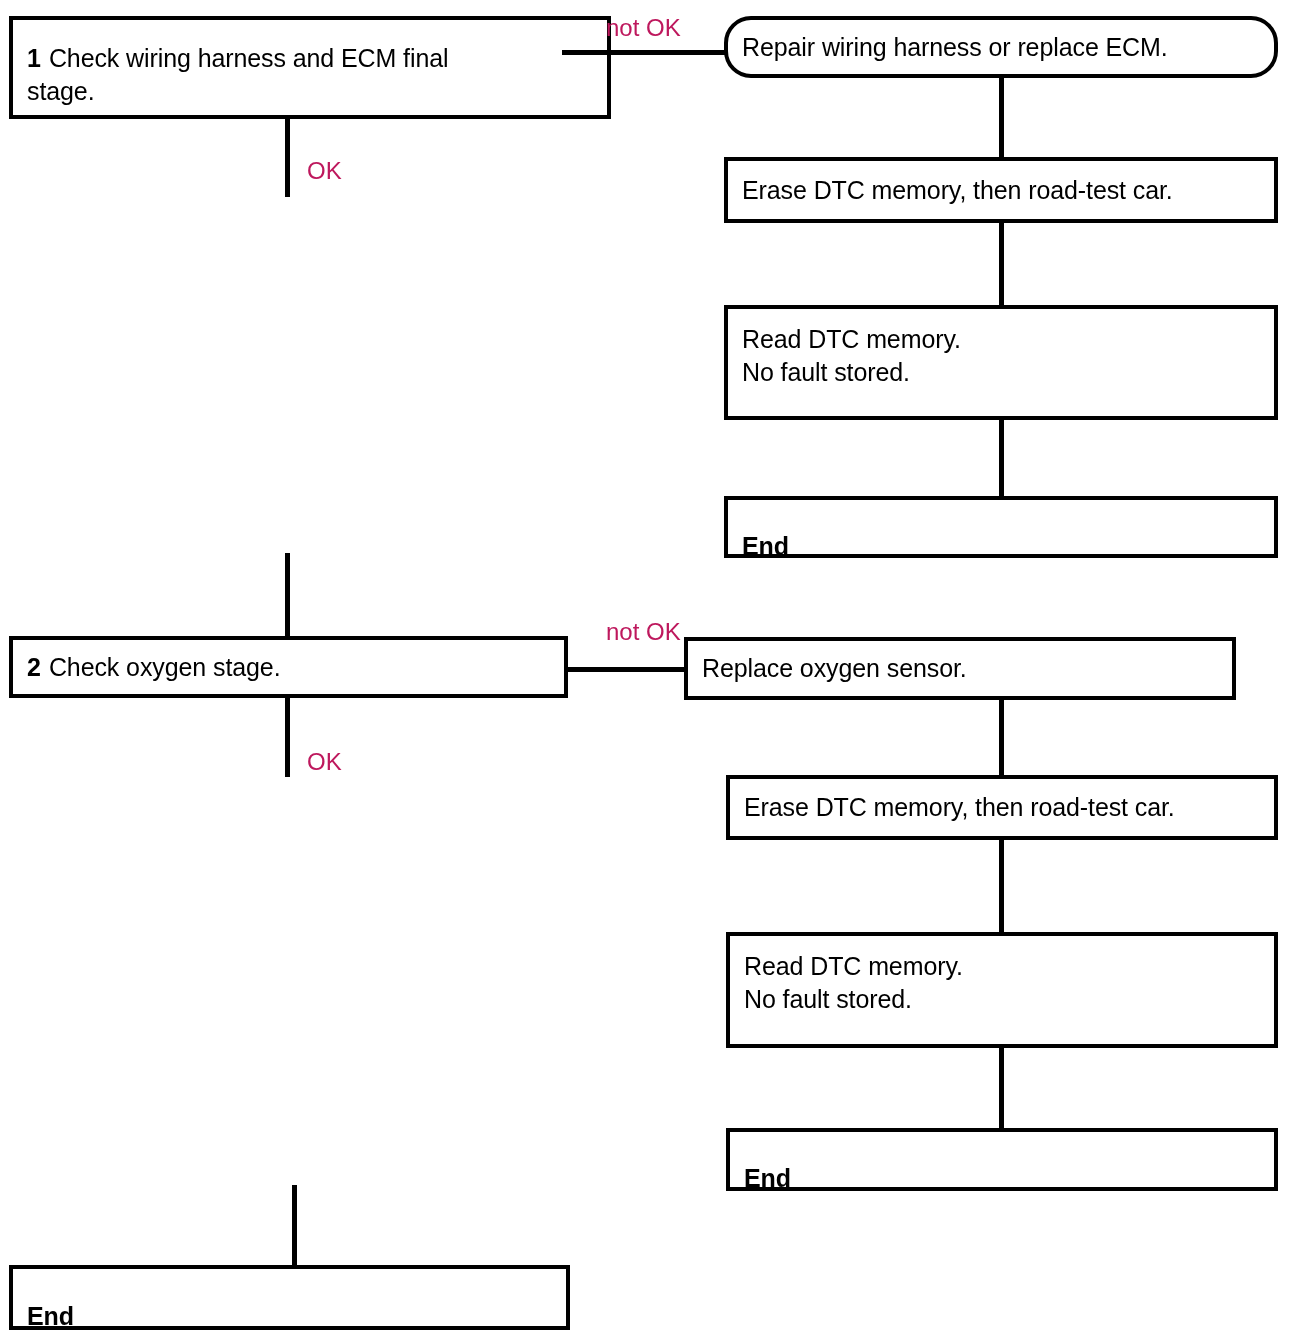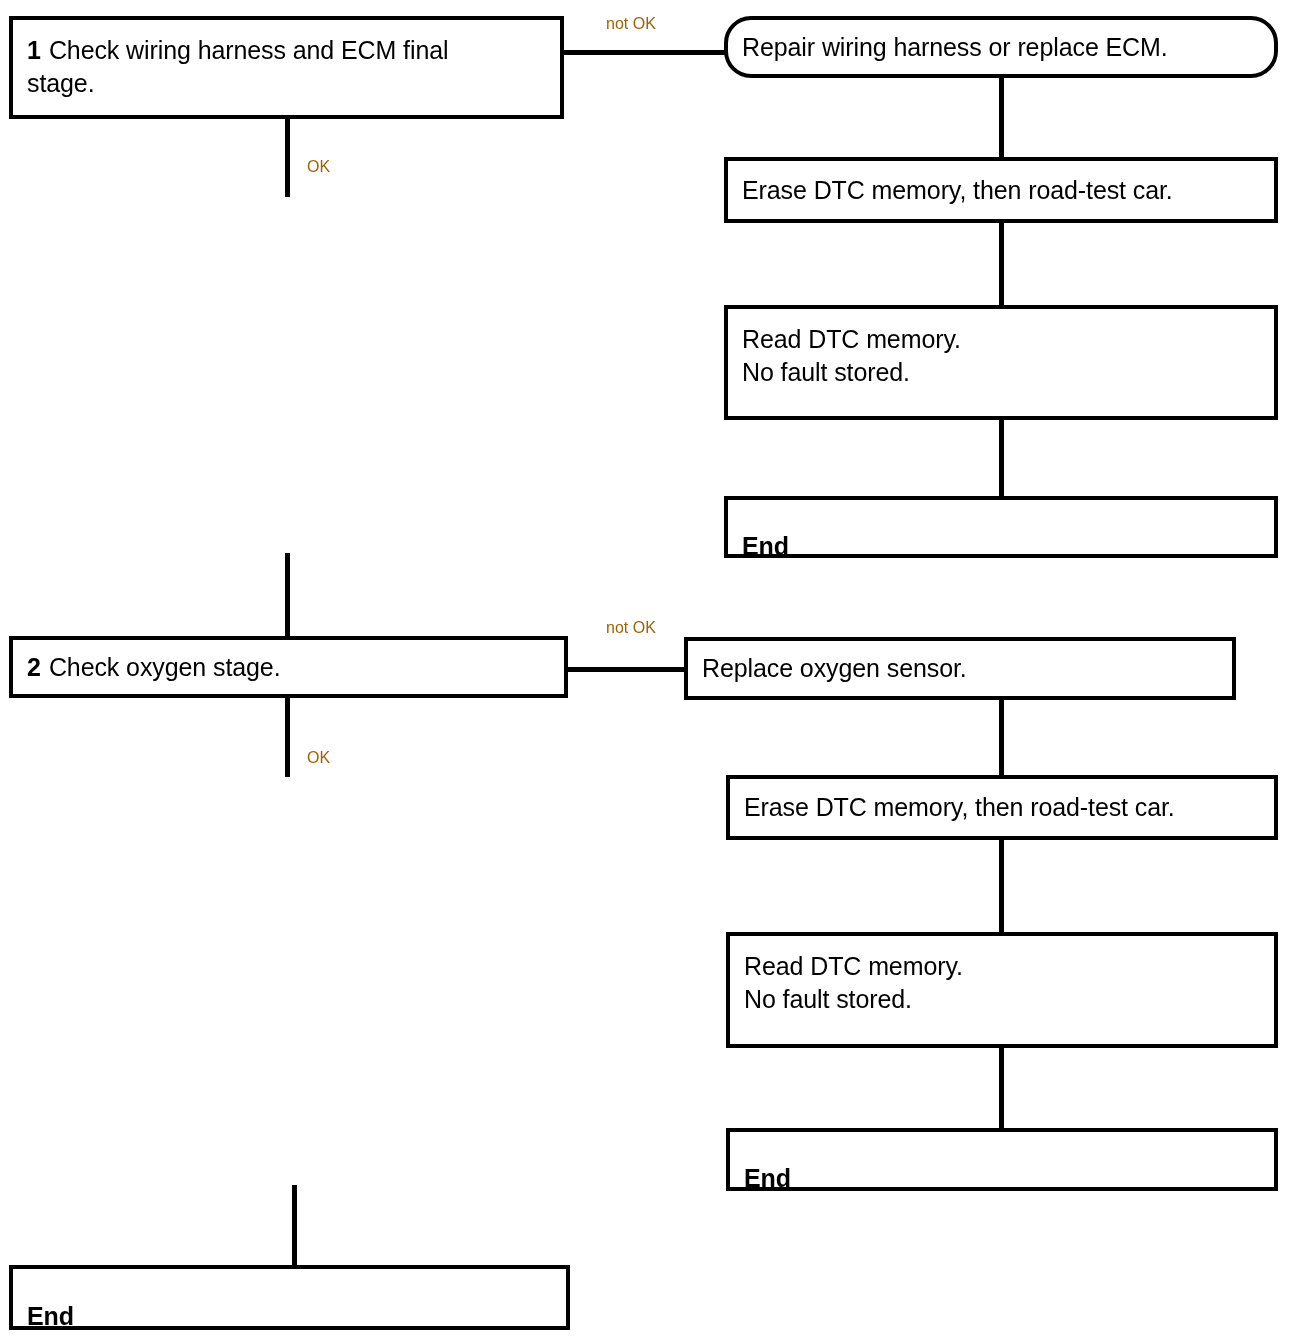--- a/index.html
+++ b/index.html
@@ -52,32 +52,32 @@
     background: #000000;
     width: 5px;
   }
   .hline {
     position: absolute;
     background: #000000;
     height: 5px;
   }
   .edge-label {
     position: absolute;
-    font-size: 16px;
-    color: #a16207;
+    font-size: 24px;
+    color: #be185d;
     line-height: 1;
     white-space: nowrap;
   }
 </style>
 </head>
 <body>
 
 <div id="canvas">
 
-  <div class="node multiline" style="left:9px; top:16px; width:555px; height:103px;">
+  <div class="node multiline" style="left:9px; top:16px; width:602px; height:103px;align-items:center;">
     <div>
       <span class="step-num">1</span><span class="node-text">Check wiring harness and ECM final
 stage.</span>
     </div>
   </div>
 
   <div class="hline" style="left:562px; top:50px; width:164px;"></div>
   <div class="edge-label" style="left:606px; top:16px;">not OK</div>
 
   <div class="vline" style="left:285px; top:117px; height:80px;"></div>

